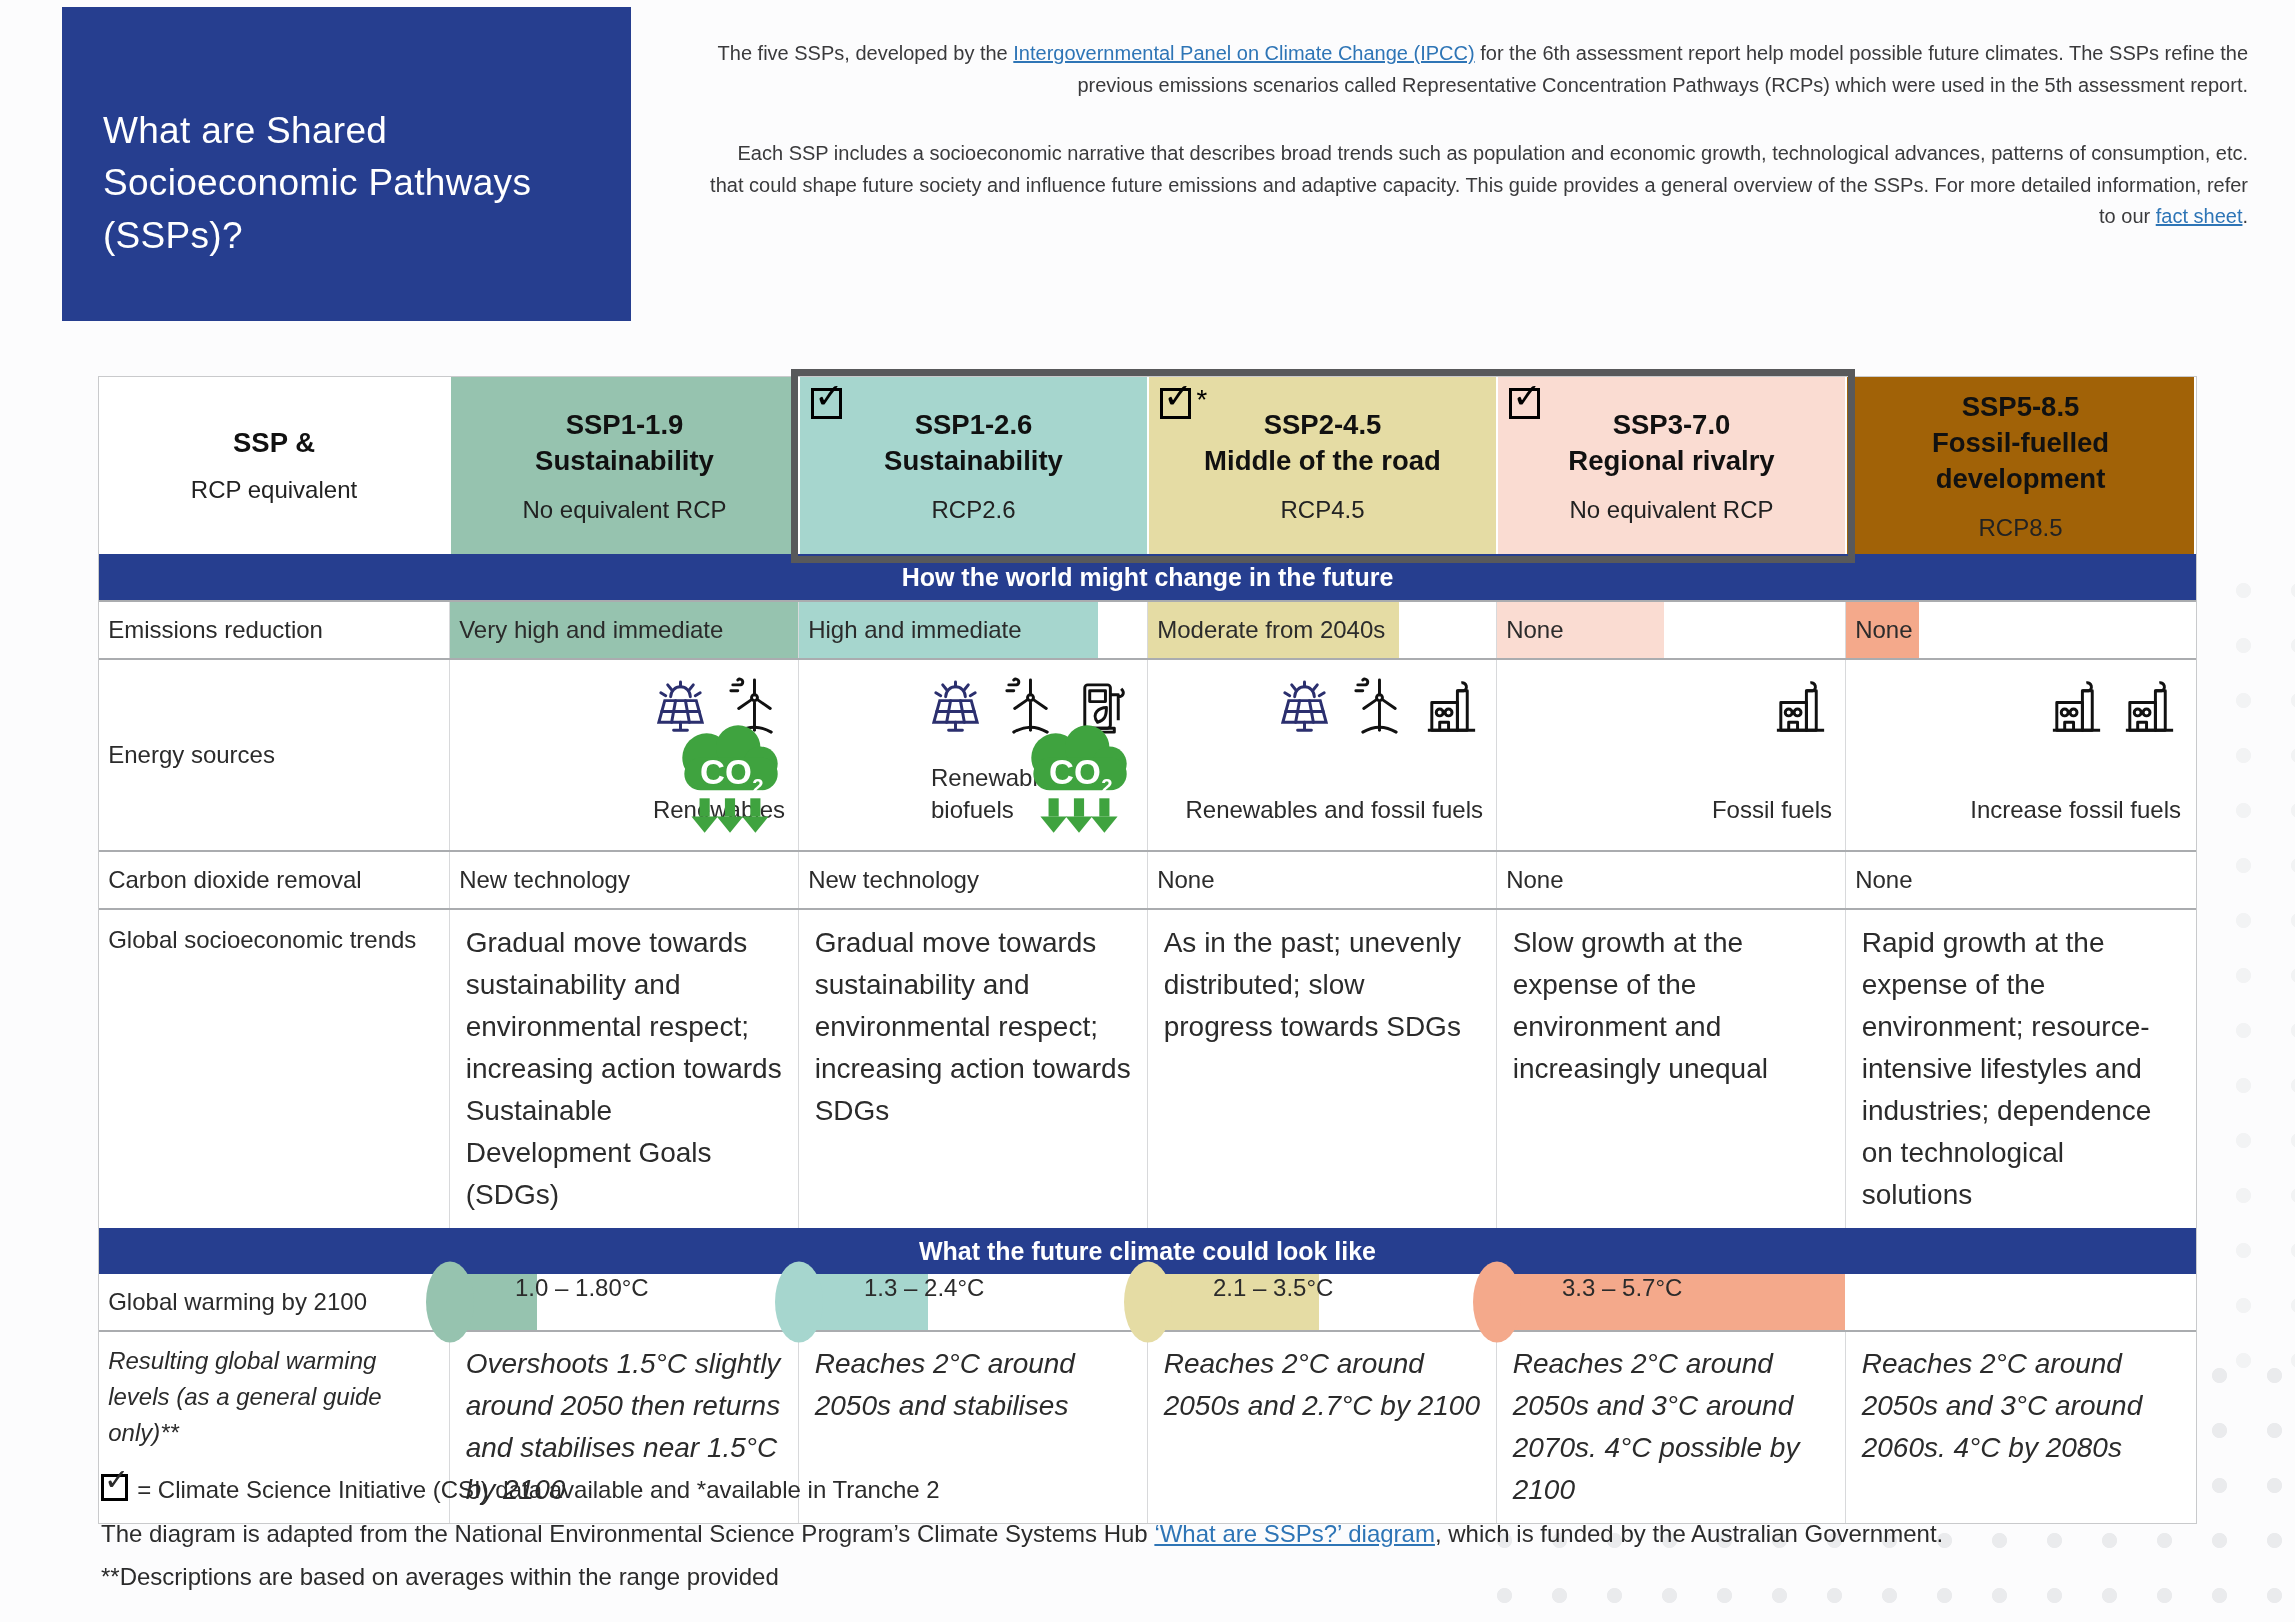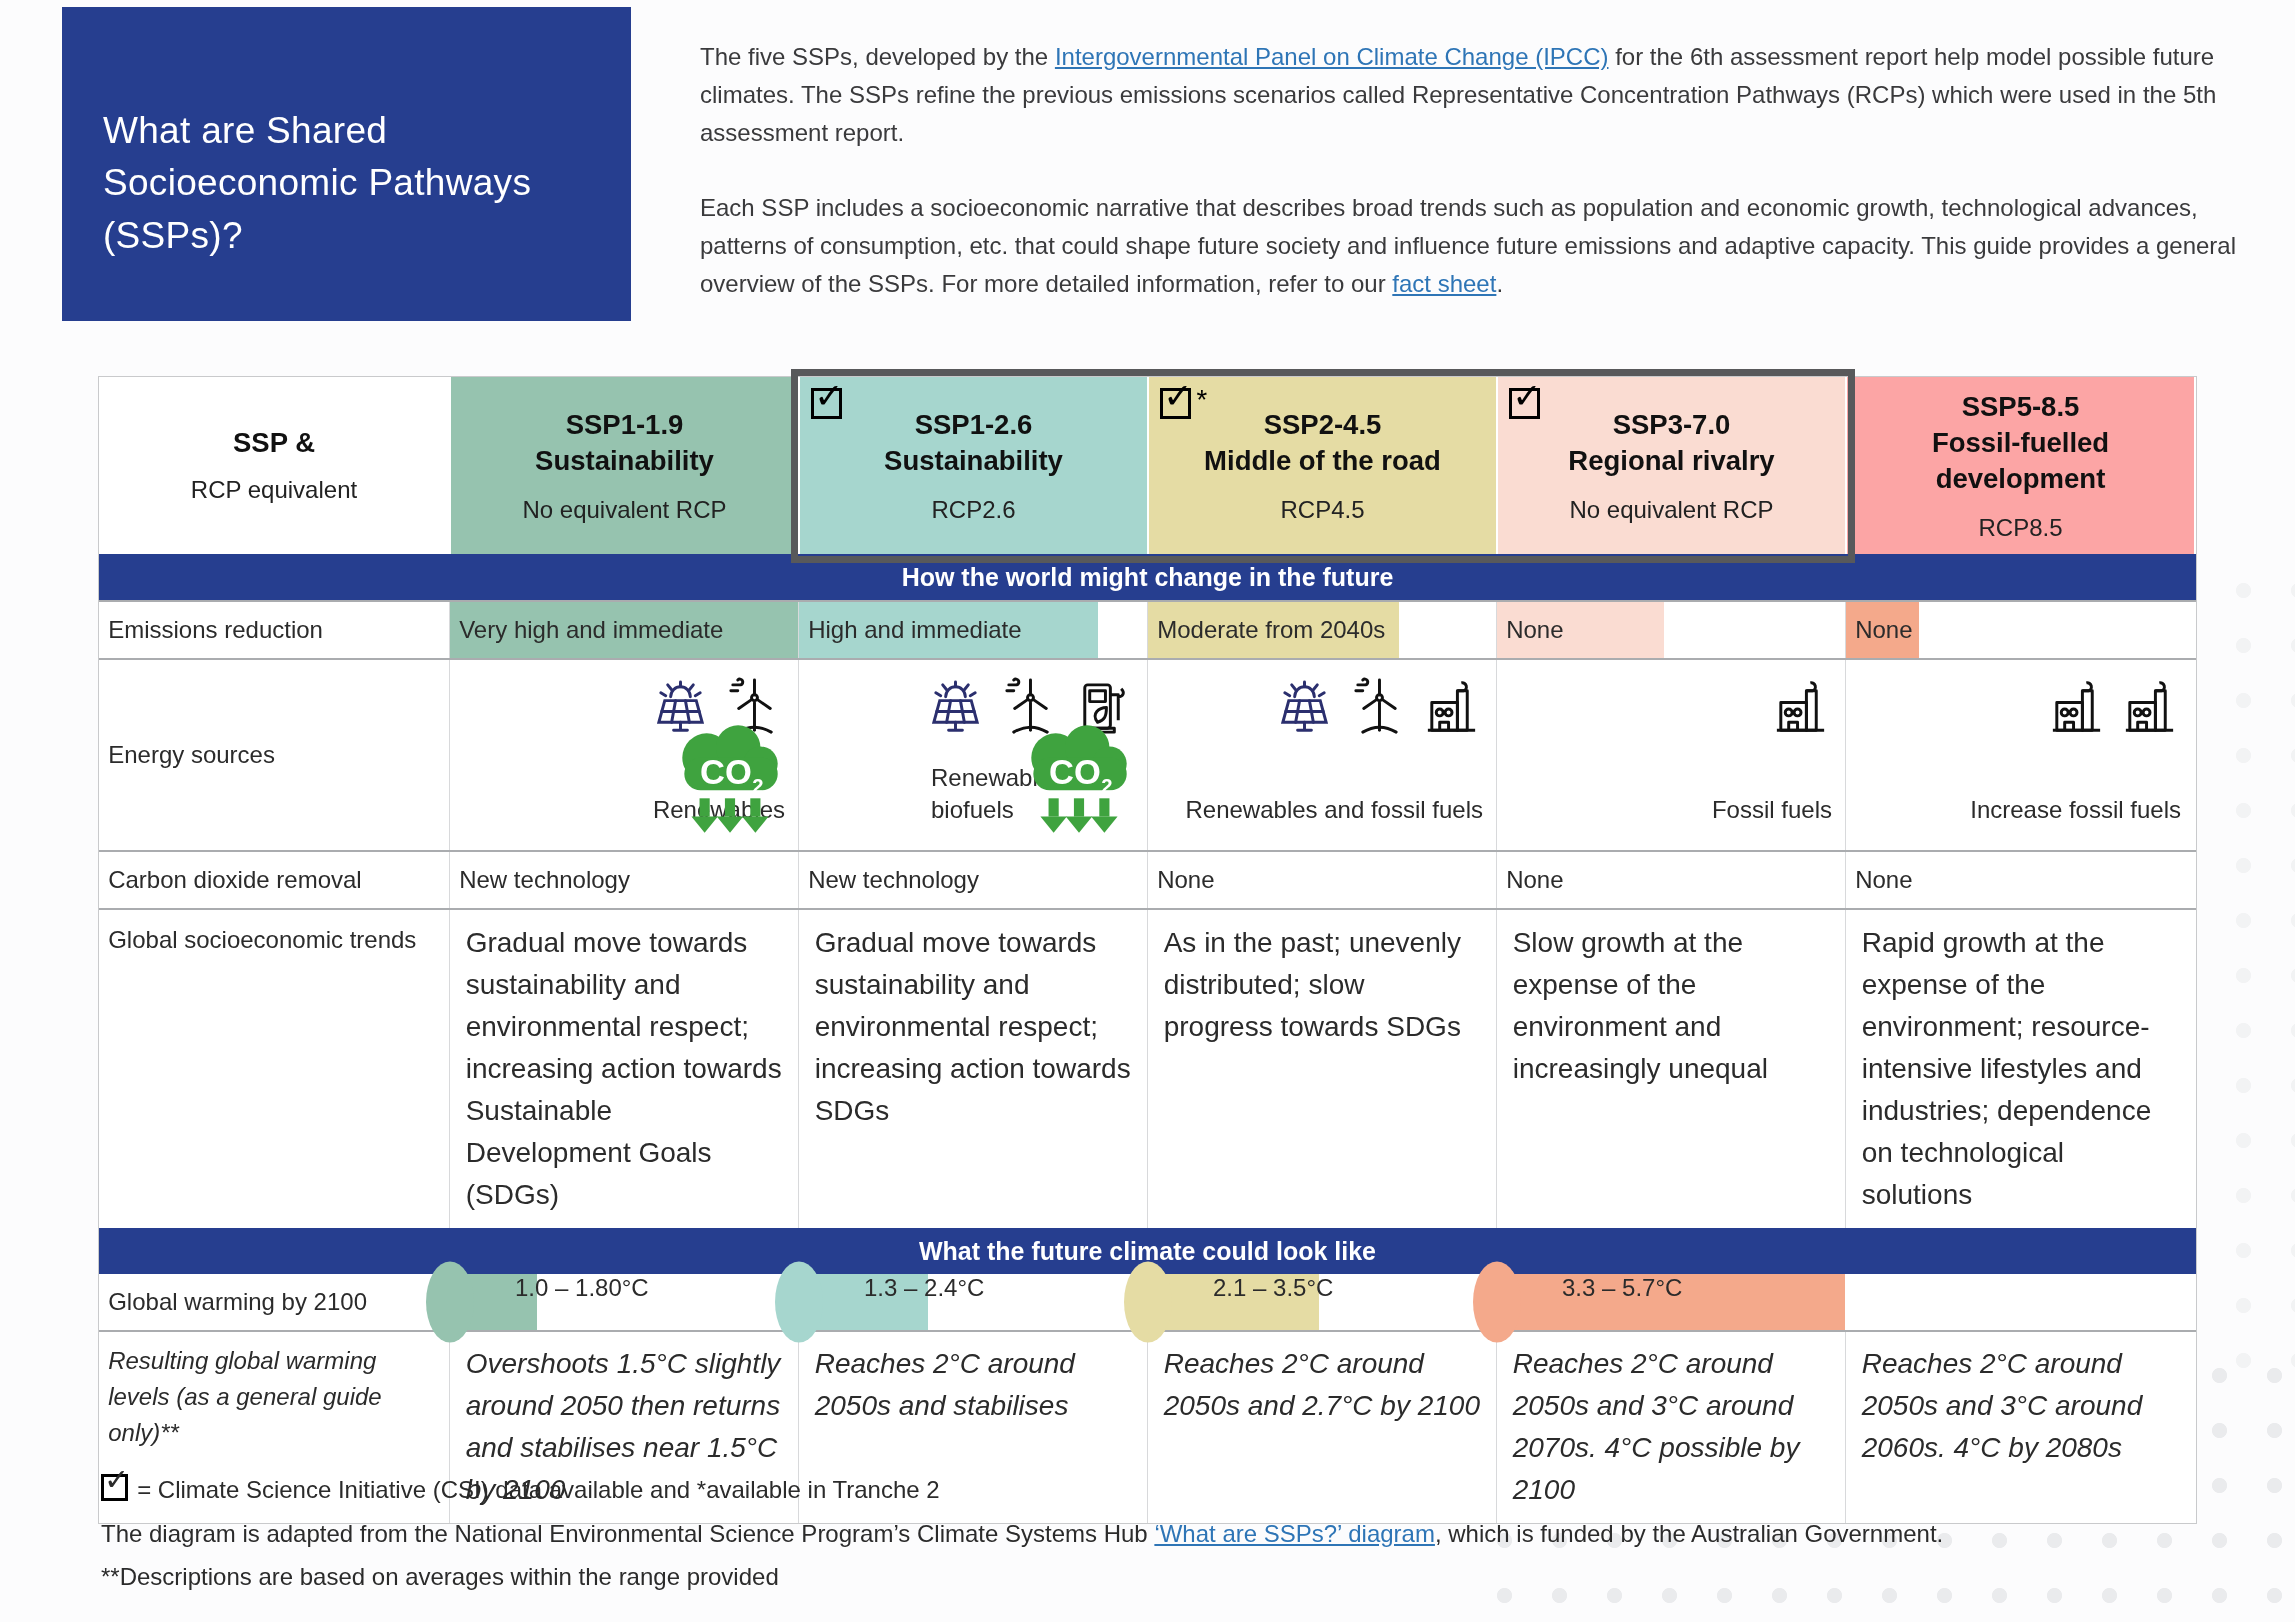--- a/index.html
+++ b/index.html
@@ -12,21 +12,21 @@
         background-size:55px 55px;opacity:.55;}
   .dots.br{right:0;bottom:0;width:818px;height:275px;}
   .dots.edge{right:0;top:563px;width:79px;height:824px;opacity:.3;}
 
   
   .title-box{position:absolute;left:62px;top:6.5px;width:569px;height:314px;
              box-sizing:border-box;padding:98px 41px 0 41px;color:#fff;}
   .title-box h1{margin:0;font-size:37px;font-weight:400;line-height:1.42;letter-spacing:0.3px;}
 
   
-  .intro{position:absolute;left:700px;top:38px;width:1548px;font-size:24px;line-height:1.58;color:#3a3a3c;}
+  .intro{position:absolute;left:700px;top:38px;width:1548px;font-size:20px;line-height:1.58;color:#3a3a3c;text-align:right;}
   .intro p{margin:0;}
   .intro p + p{margin-top:37px;}
   a.lnk{color:#2e75b6;text-decoration:underline;cursor:pointer;}
 
   
   .tbl{position:absolute;left:98px;top:376px;width:2097px;border:1.3px solid #c9cacc;box-sizing:content-box;background:#fff;}
   .trow{display:grid;grid-template-columns:350px repeat(5,349px);position:relative;}
   .trow > *{box-sizing:border-box;position:relative;background:#fff;}
   .trow > * + *{border-left:1.3px solid #d8d9db;}
   .rule{border-top:2px solid #aaacaf;}
@@ -191,21 +191,21 @@
         <div class="th-rcp">RCP4.5</div>
       </div>
       <div style="background: rgb(250, 220, 210);">
         <span class="chk">
             <span class="tick">✓</span>
           </span>
         <div class="th-name">SSP3-7.0
 Regional rivalry</div>
         <div class="th-rcp">No equivalent RCP</div>
       </div>
-      <div style="background: #fca5a5;">
+      <div style="background: #a16207;">
         <div class="th-name">SSP5-8.5
 Fossil-fuelled
 development</div>
         <div class="th-rcp">RCP8.5</div>
       </div>
       <div class="tranche"></div>
     </div>
 
     <div class="band" style="background: rgb(38, 62, 143);">How the world might change in the future</div>
 

